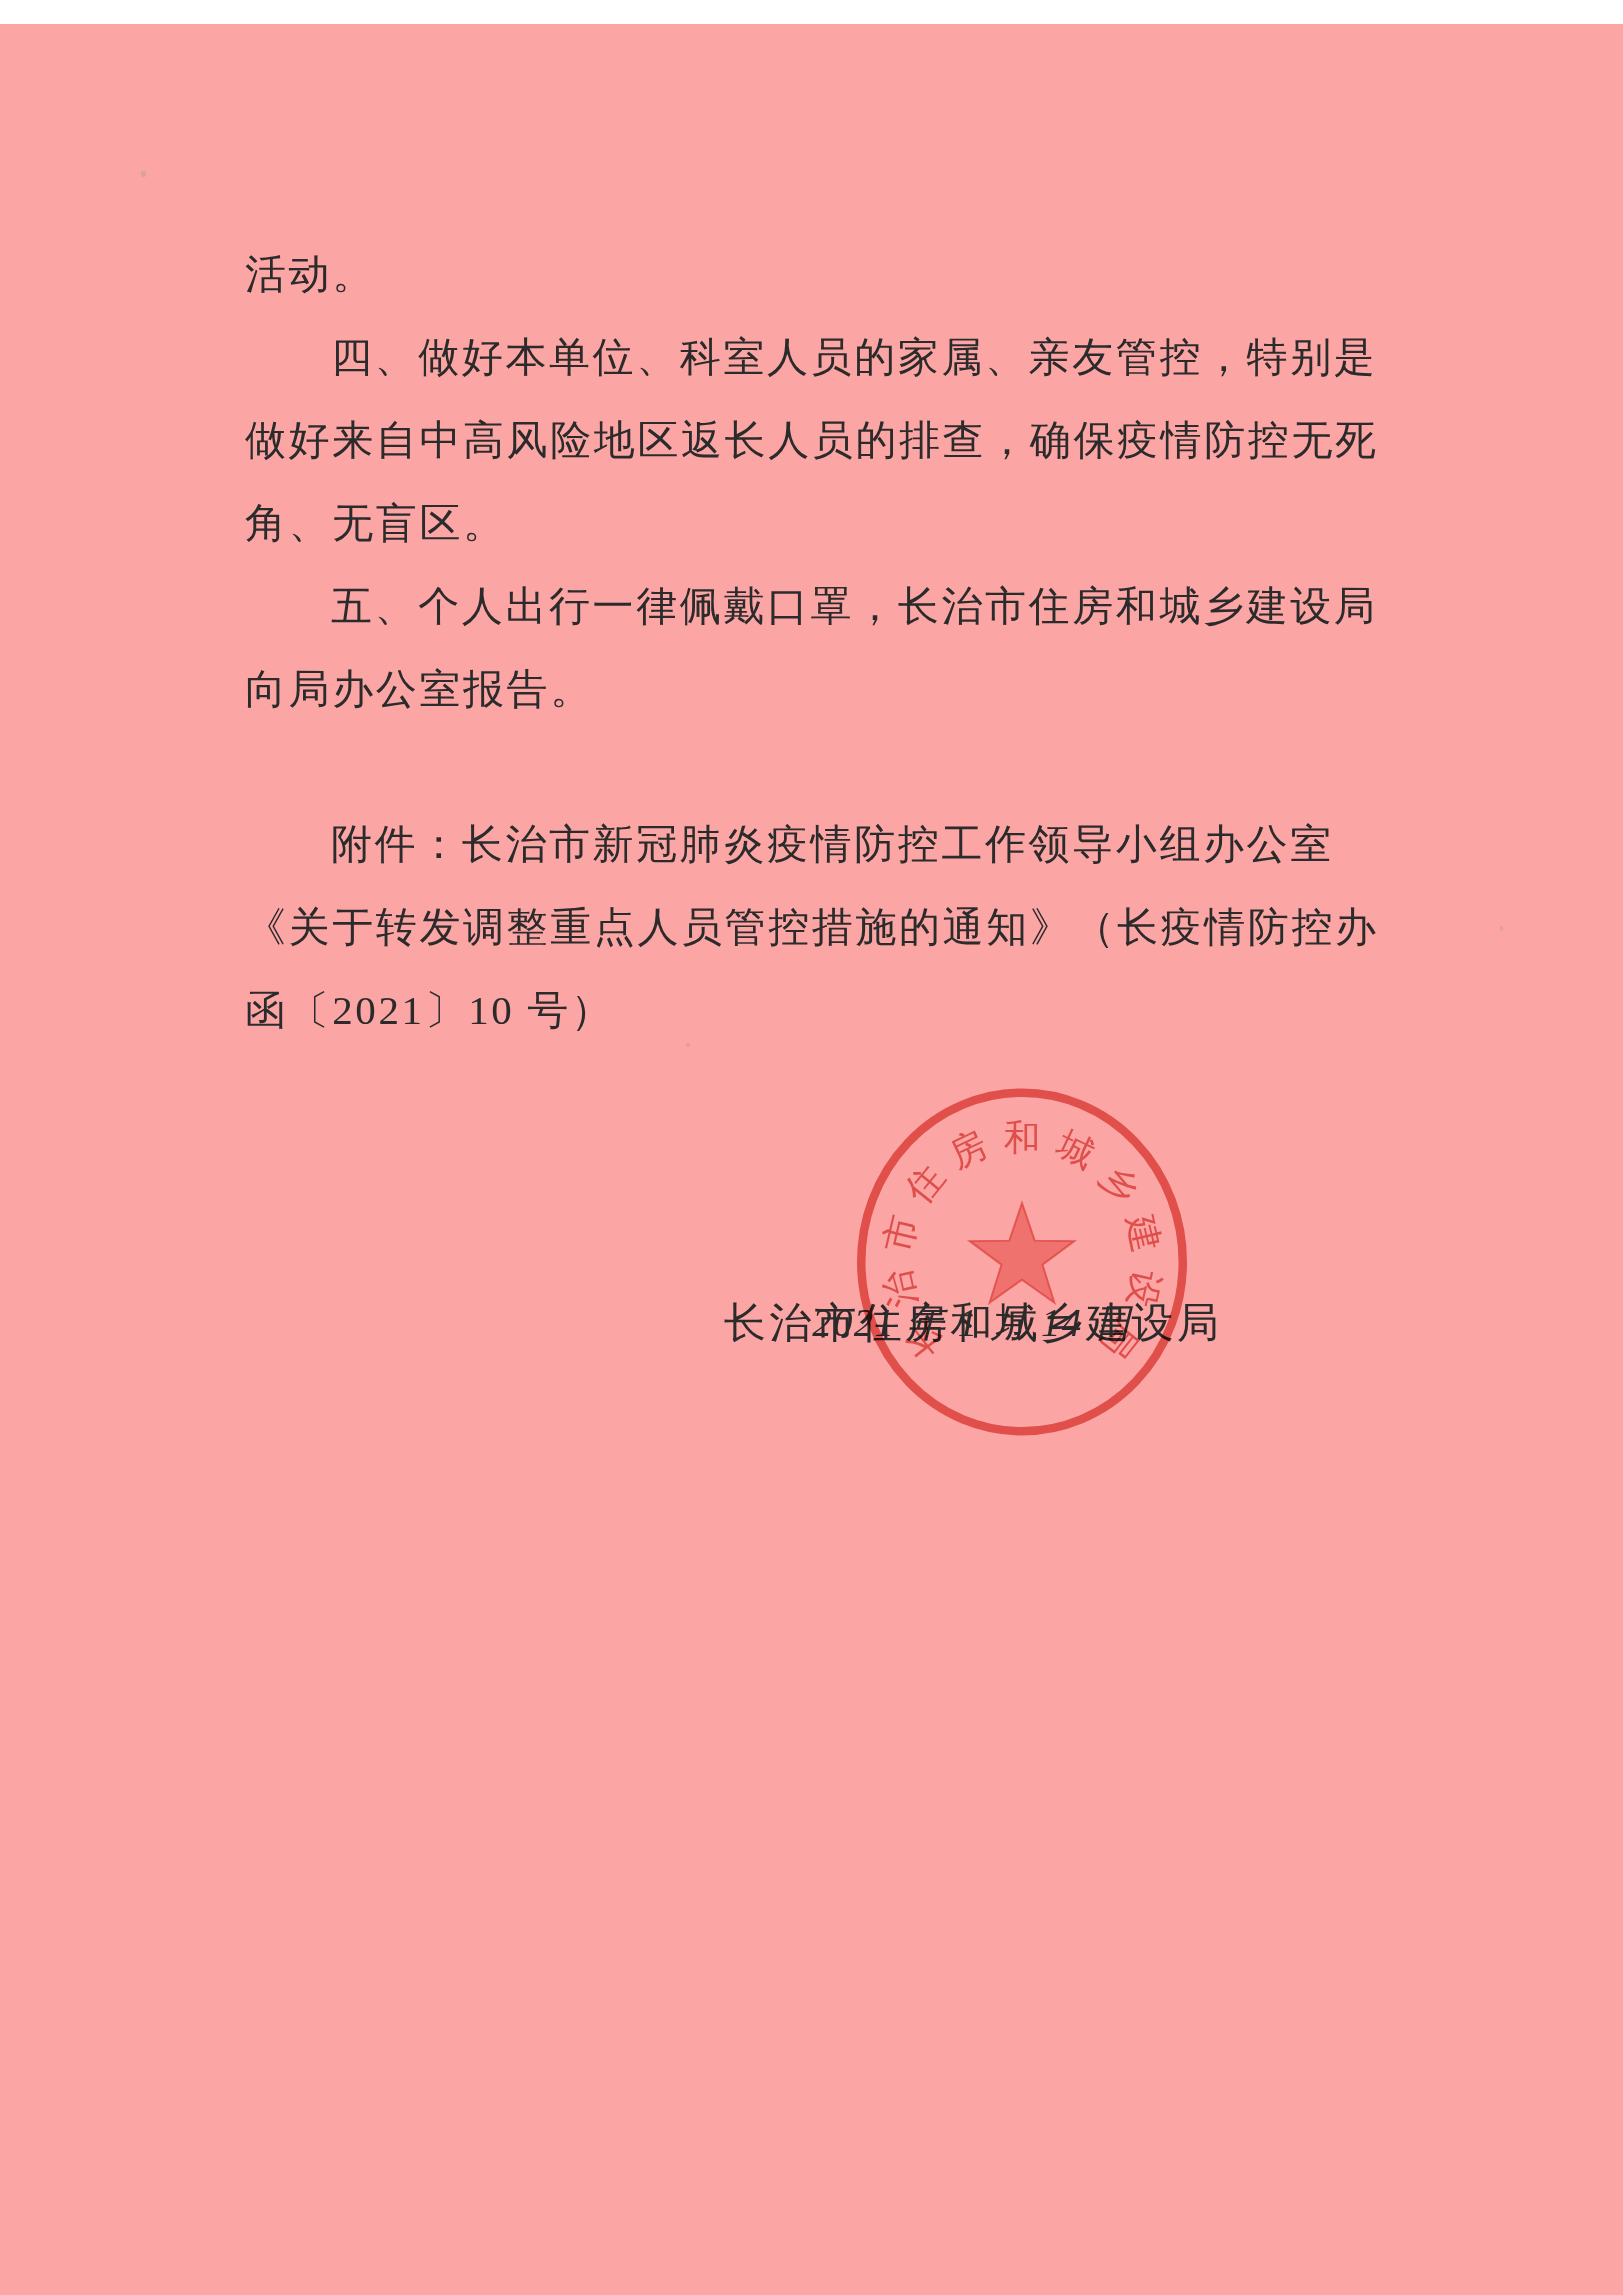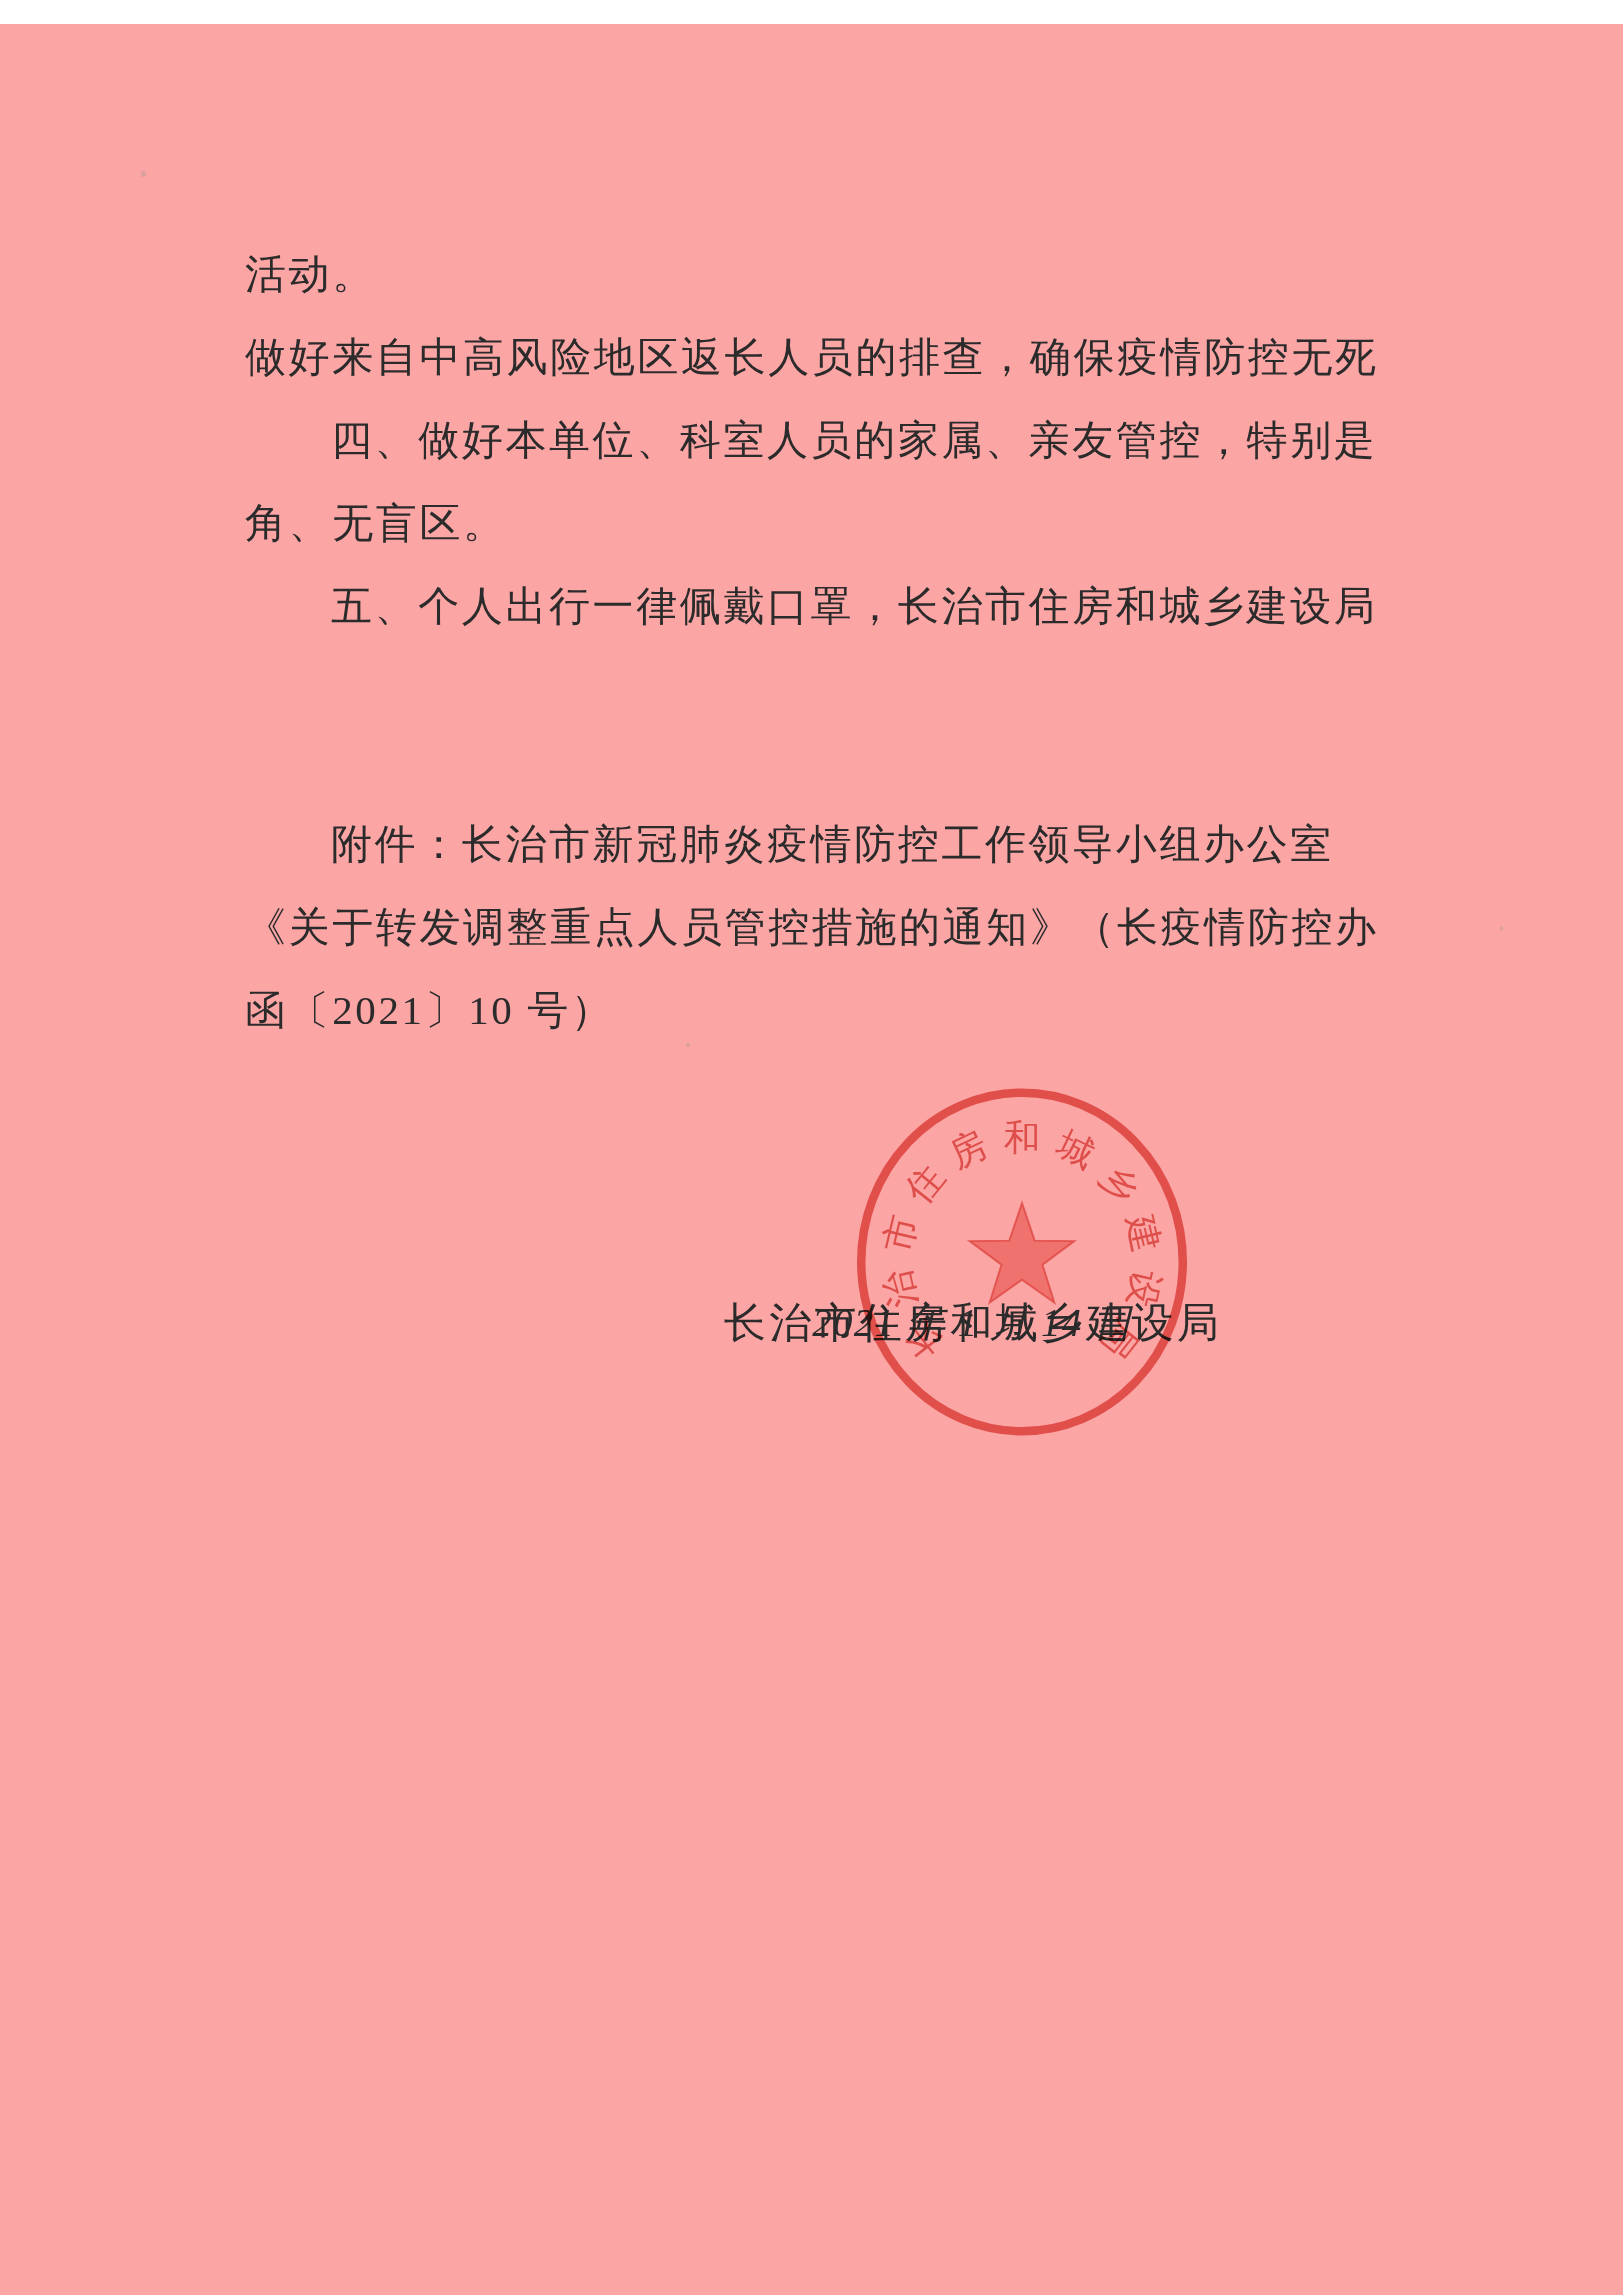--- a/index.html
+++ b/index.html
@@ -65,24 +65,25 @@
 <body>
 
 <div class="page">
 
   <div class="speck" style="left:141px;top:147px;width:4.6px;height:5.9px;"></div>
   <div class="speck" style="left:686px;top:1019px;width:3.9px;height:3.9px;"></div>
   <div class="speck" style="left:1500px;top:902px;width:3.3px;height:4.6px;"></div>
 
   <div class="doc-block body-block">
     <div class="doc-line">活动。</div>
+    <div class="doc-line indent">四、做好本单位、科室人员的家属、亲友管控，特别是</div>
     <div class="doc-line">做好来自中高风险地区返长人员的排查，确保疫情防控无死</div>
-    <div class="doc-line indent">四、做好本单位、科室人员的家属、亲友管控，特别是</div>
     <div class="doc-line">角、无盲区。</div>
     <div class="doc-line indent">五、个人出行一律佩戴口罩，长治市住房和城乡建设局</div>
+    <div class="doc-line">向局办公室报告。</div>
   </div>
 
   <div class="doc-block attachment-block">
     <div class="doc-line indent">附件：长治市新冠肺炎疫情防控工作领导小组办公室</div>
     <div class="doc-line">《关于转发调整重点人员管控措施的通知》（长疫情防控办</div>
     <div class="doc-line">函〔2021〕10 号）</div>
   </div>
 
   <div class="signature-org">长治市住房和城乡建设局</div>
   <div class="signature-date">2021 年 1 月 14 日</div>

